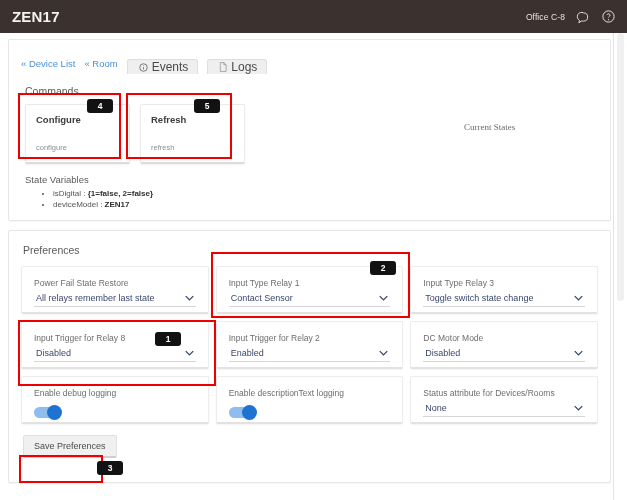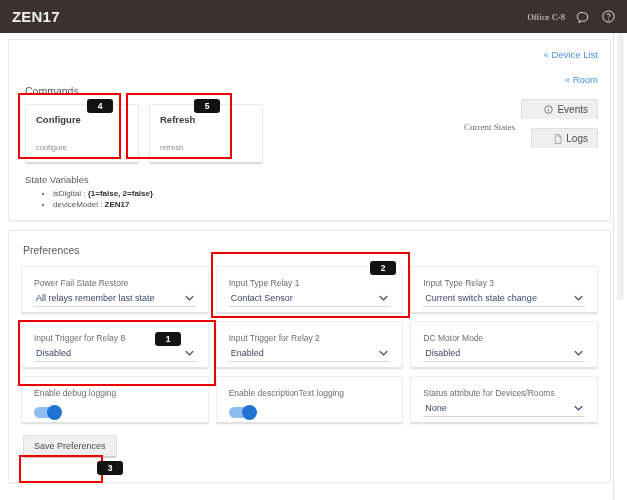--- a/index.html
+++ b/index.html
@@ -29,21 +29,20 @@
   .topbar-right {
     margin-left: auto;
     display: flex;
     align-items: center;
     gap: 9px;
   }
   .topbar-loc {
     font-size: 8.5px;
     color: #e6e1df;
     letter-spacing: .1px;
-    font-family: Liberation Serif, serif;
   }
   .ico-btn {
     width: 17px; height: 17px;
     display: flex; align-items: center; justify-content: center;
     color: #e9e5e3;
   }
   .ico-btn svg { display:block; }
 
   
   .page {
@@ -75,57 +74,56 @@
     box-shadow: 0 1px 1px rgba(0,0,0,.035);
   }
 
   
   .crumbrow {
     display: flex;
     align-items: flex-end;
     gap: 9px;
     padding: 9px 12px 0 12px;
     height: 34px;
-    flex-direction: column;
   }
   .crumb {
     font-size: 9.5px;
     color: #4a90d9;
     padding-bottom: 5px;
     white-space: nowrap;
   }
   .tab {
     display: flex;
     align-items: center;
     gap: 4px;
-    font-size: 10px;
+    font-size: 12px;
     color: #4a4a4a;
     background: #efefef;
     border: 1px solid #dedede;
     border-bottom: none;
     border-radius: 3px 3px 0 0;
-    padding: 4px 9px 4px 22px;
-    height: 34px;
+    padding: 4px 9px 4px 11px;
+    height: 15px;
   }
   .tab svg { display:block; }
 
   
   .sect-title {
     font-size: 10.5px;
     color: #5a5a5a;
     padding: 11px 0 7px 16px;
   }
   .cmd-row {
     display: flex;
     gap: 10px;
     padding: 0 16px;
     position: relative;
   }
   .cmd-card {
-    width: 114px;
+    width: 105px;
     height: 60px;
     background: #fff;
     border: 1px solid #eaeaea;
     border-bottom: 2px solid #dcdcdc;
     border-radius: 2px;
     padding: 9px 10px 0 10px;
     position: relative;
     box-shadow: 0 1px 2px rgba(0,0,0,.06);
   }
   .cmd-title { font-size: 9.5px; color: #3c3c3c; font-weight: 600; }
@@ -333,21 +331,21 @@
           <span class="sel-val">Contact Sensor</span>
           <svg class="chev" width="9" height="6" viewBox="0 0 12 8" fill="none" stroke="currentColor" stroke-width="1.8">
               <path d="M1 1.5L6 6.5 11 1.5"></path>
             </svg>
         </div>
       </div>
 
       <div class="pref">
         <div class="pref-label">Input Type Relay 3</div>
         <div class="sel">
-          <span class="sel-val">Current switch state change</span>
+          <span class="sel-val">Toggle switch state change</span>
           <svg class="chev" width="9" height="6" viewBox="0 0 12 8" fill="none" stroke="currentColor" stroke-width="1.8">
               <path d="M1 1.5L6 6.5 11 1.5"></path>
             </svg>
         </div>
       </div>
 
       <div class="pref">
         <div class="pref-label">Input Trigger for Relay 8</div>
         <div class="sel">
           <span class="sel-val">Disabled</span>

